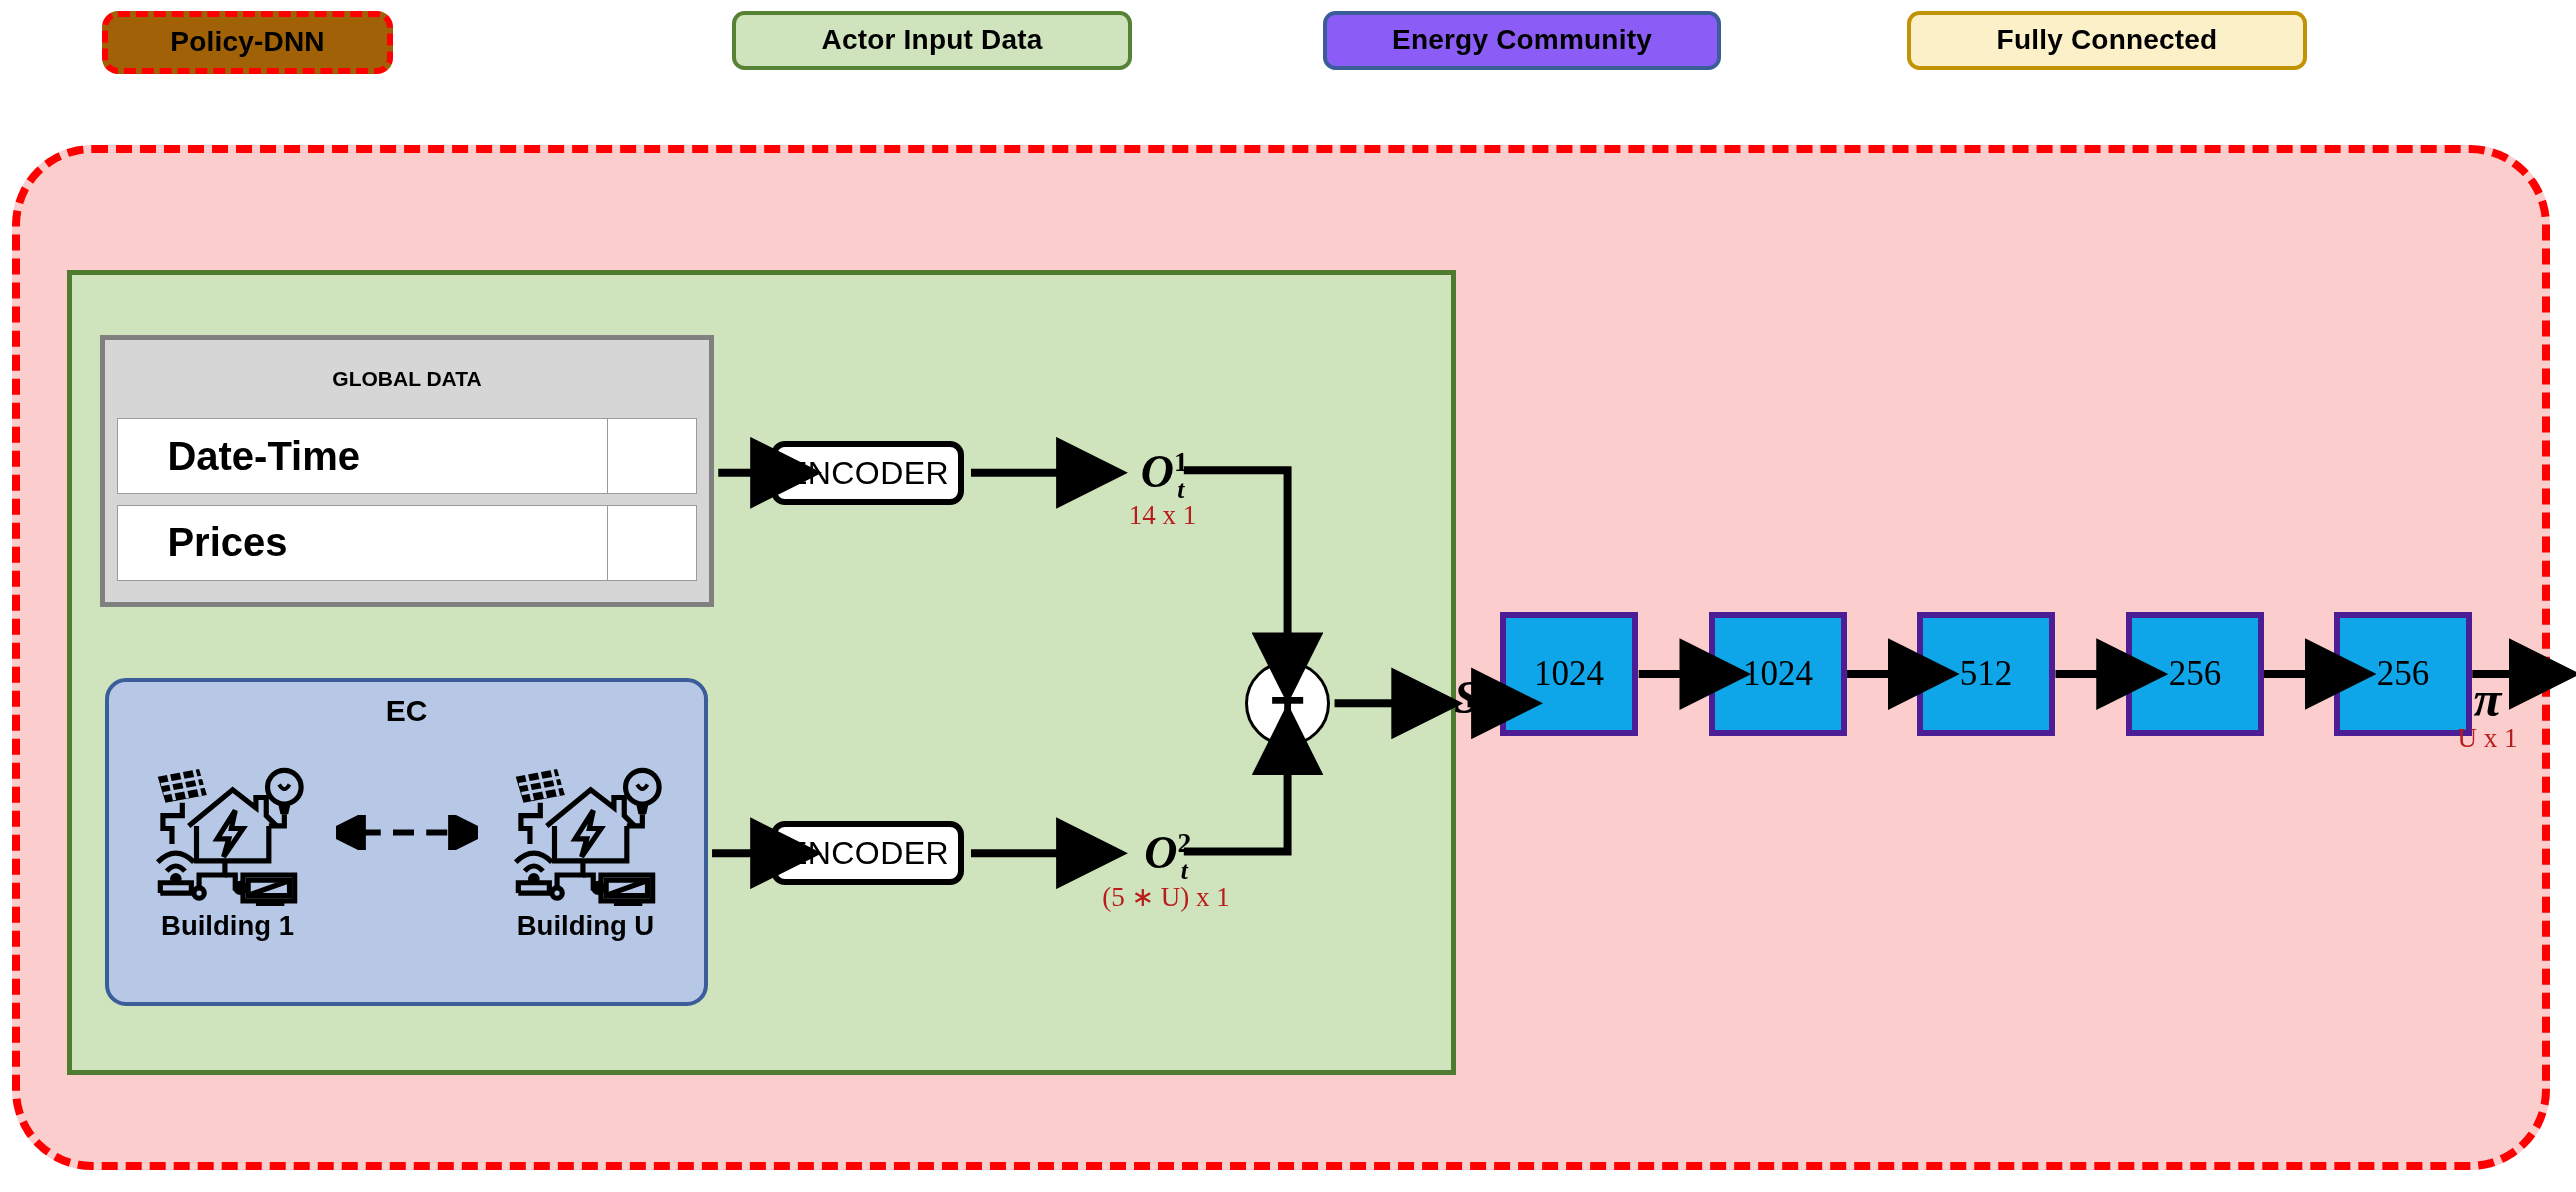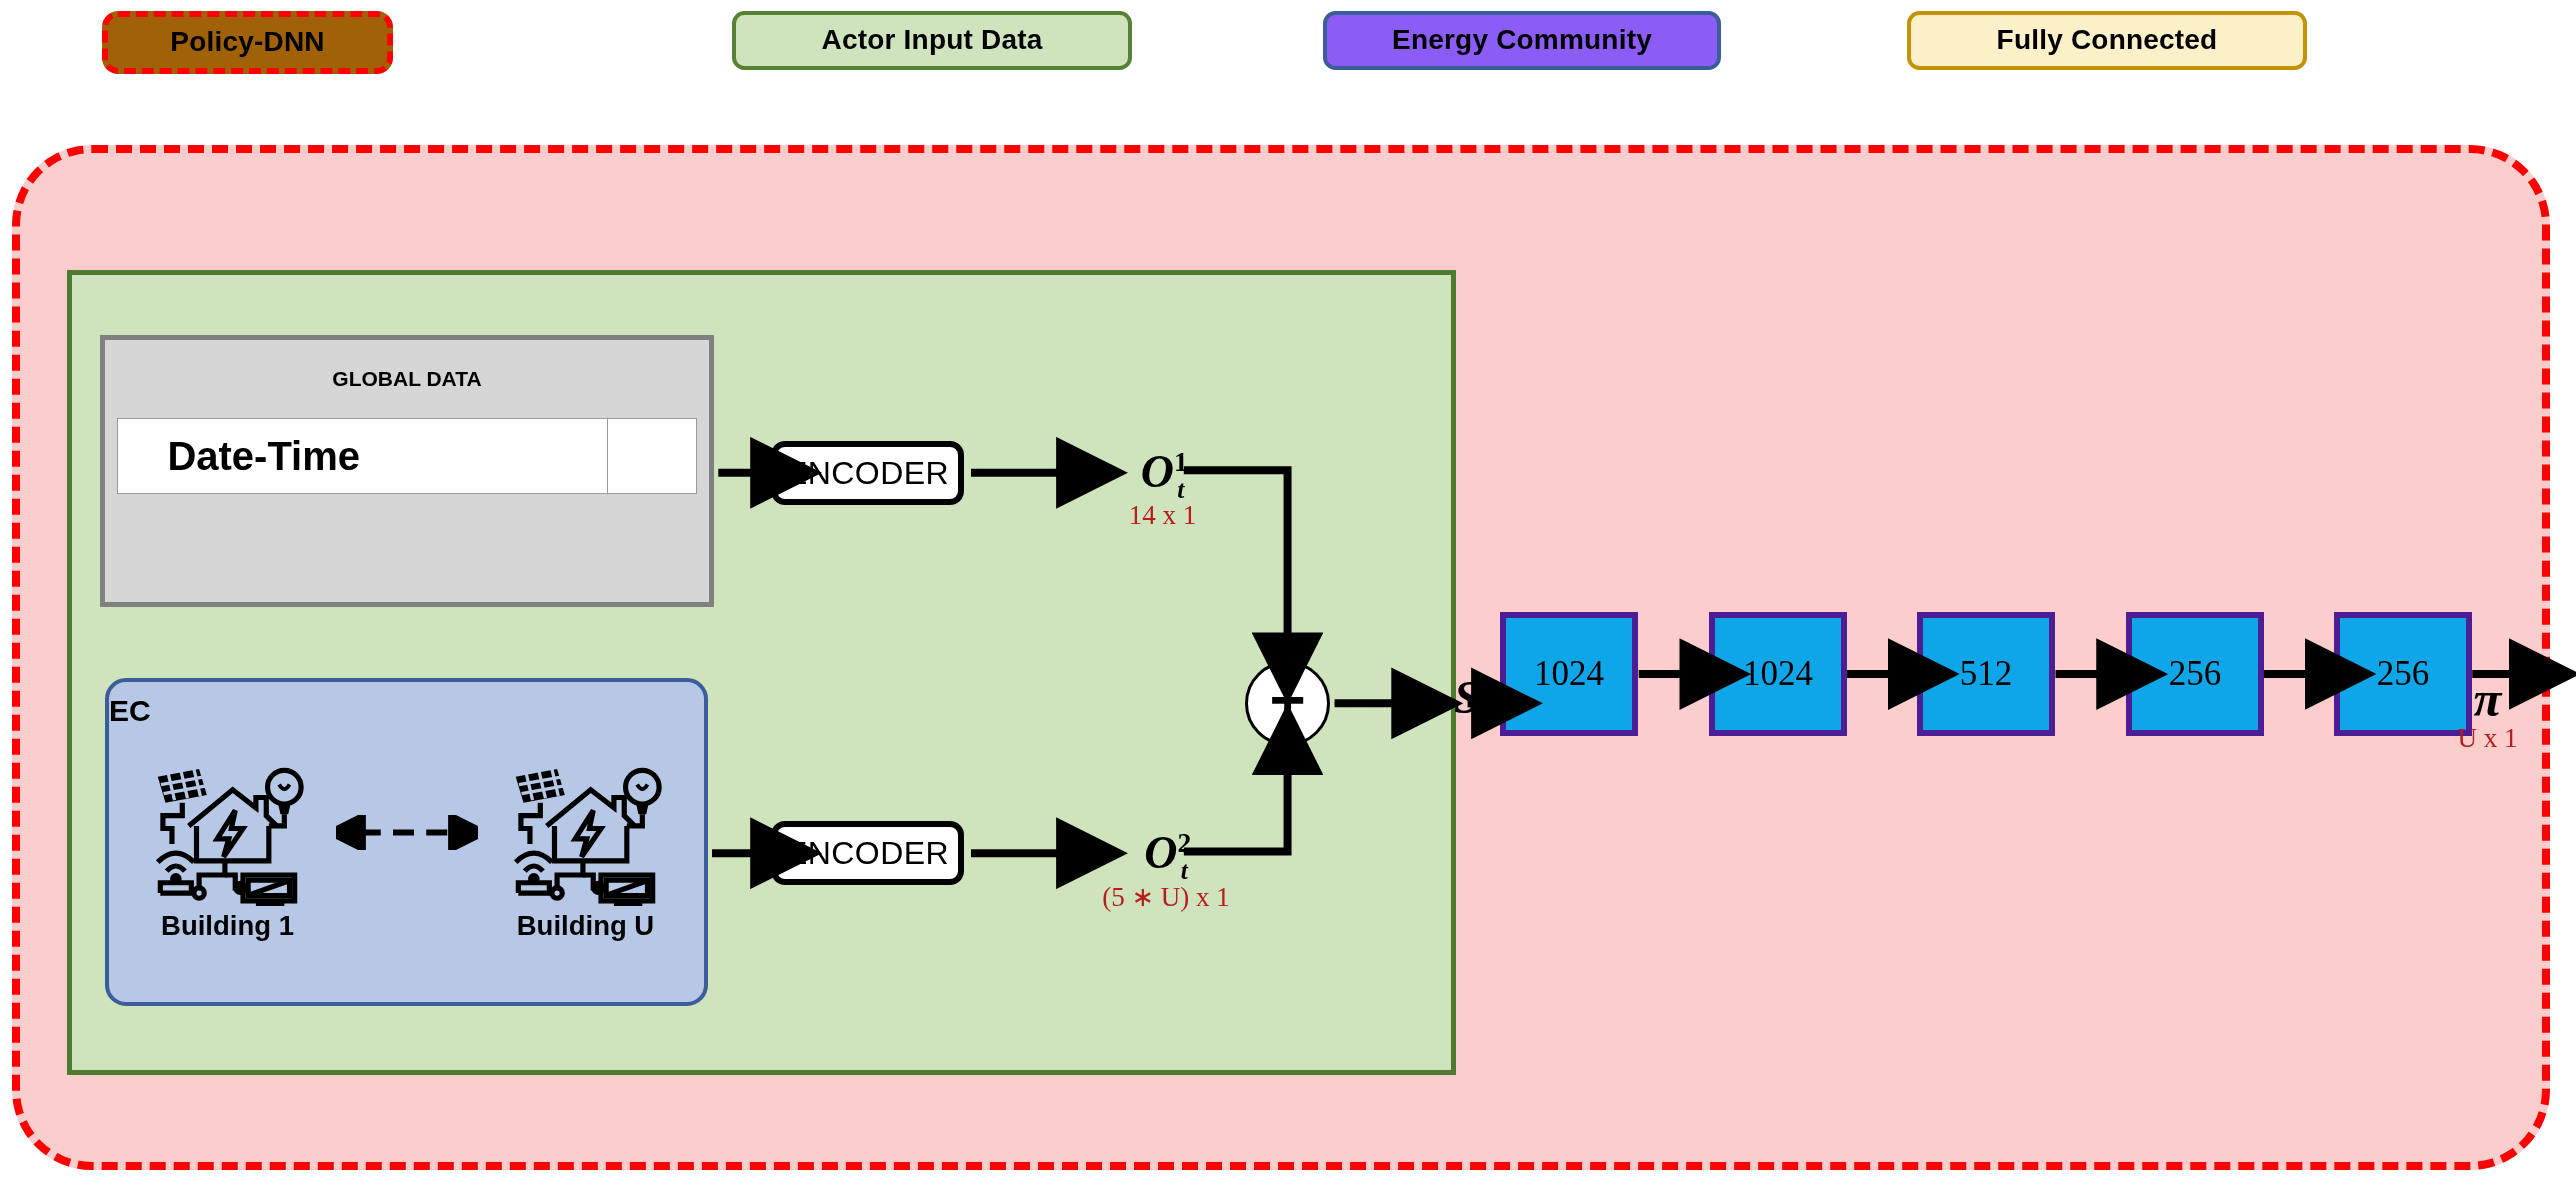--- a/index.html
+++ b/index.html
@@ -63,21 +63,21 @@
     width:89px;border-left:1.8px solid #9a9a9a;box-sizing:border-box;
   }
 
   
   .ec-panel{
     left:105px;top:678px;width:603px;height:328px;
     background:#b7c8e6;border:4.4px solid #3b5d99;border-radius:21px;
     box-sizing:border-box;
   }
   .ec-title{
-    font-weight:bold;font-size:30px;color:#000;margin-top:12.4px;
+    text-align:center;font-weight:bold;font-size:30px;color:#000;margin-top:12.4px;
   }
   .ec-row{
     position:absolute;left:0;top:69px;width:100%;height:222px;
     display:flex;align-items:flex-start;justify-content:space-between;
     padding:0 30px;box-sizing:border-box;gap:12px;
   }
   .building{width:177px;display:flex;flex-direction:column;align-items:center;}
   .building-icon{width:155px;height:155px;}
   .building-label{font-weight:bold;font-size:27.5px;color:#000;margin-top:3.5px;}
   .ec-link{width:142px;margin-top:64px;}
@@ -146,20 +146,24 @@
 </div>
 
 <div class="abs policy-panel"></div>
 
 <div class="abs actor-panel"></div>
 
 <div class="abs global-data">
   <div class="gd-title">GLOBAL DATA</div>
   <div class="gd-row">
     <div class="gd-row-label">Date-Time</div>
+    <div class="gd-row-value"></div>
+  </div>
+  <div class="gd-row">
+    <div class="gd-row-label">Prices</div>
     <div class="gd-row-value"></div>
   </div>
 </div>
 
 <div class="abs ec-panel">
   <div class="ec-title">EC</div>
   <div class="ec-row">
 
     <div class="building">
       <svg class="building-icon" viewBox="0 0 120 120">

